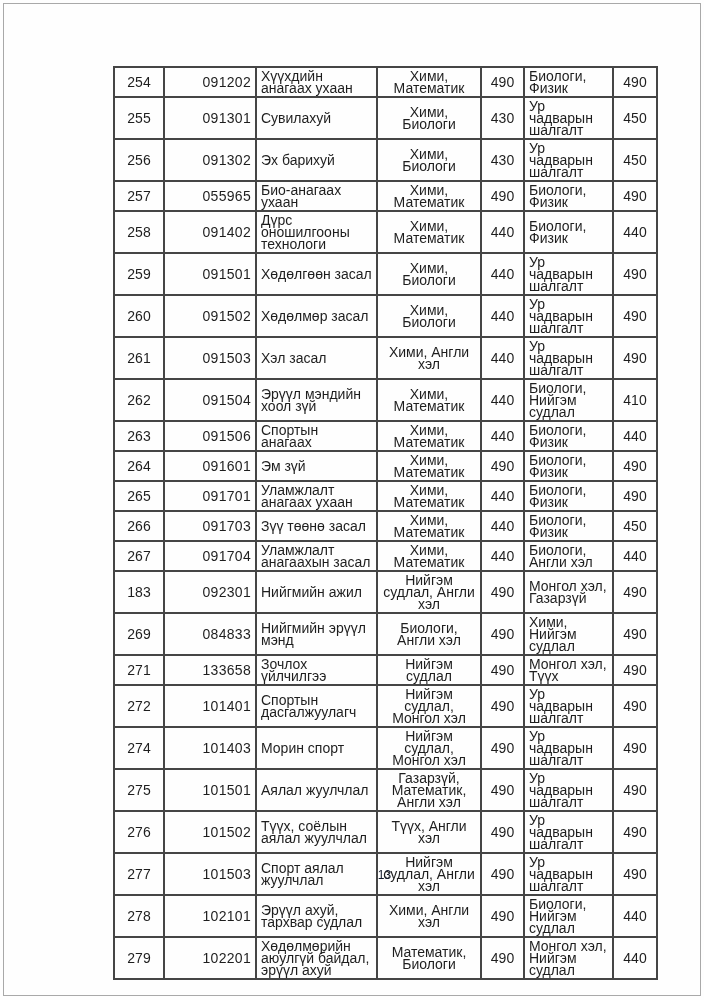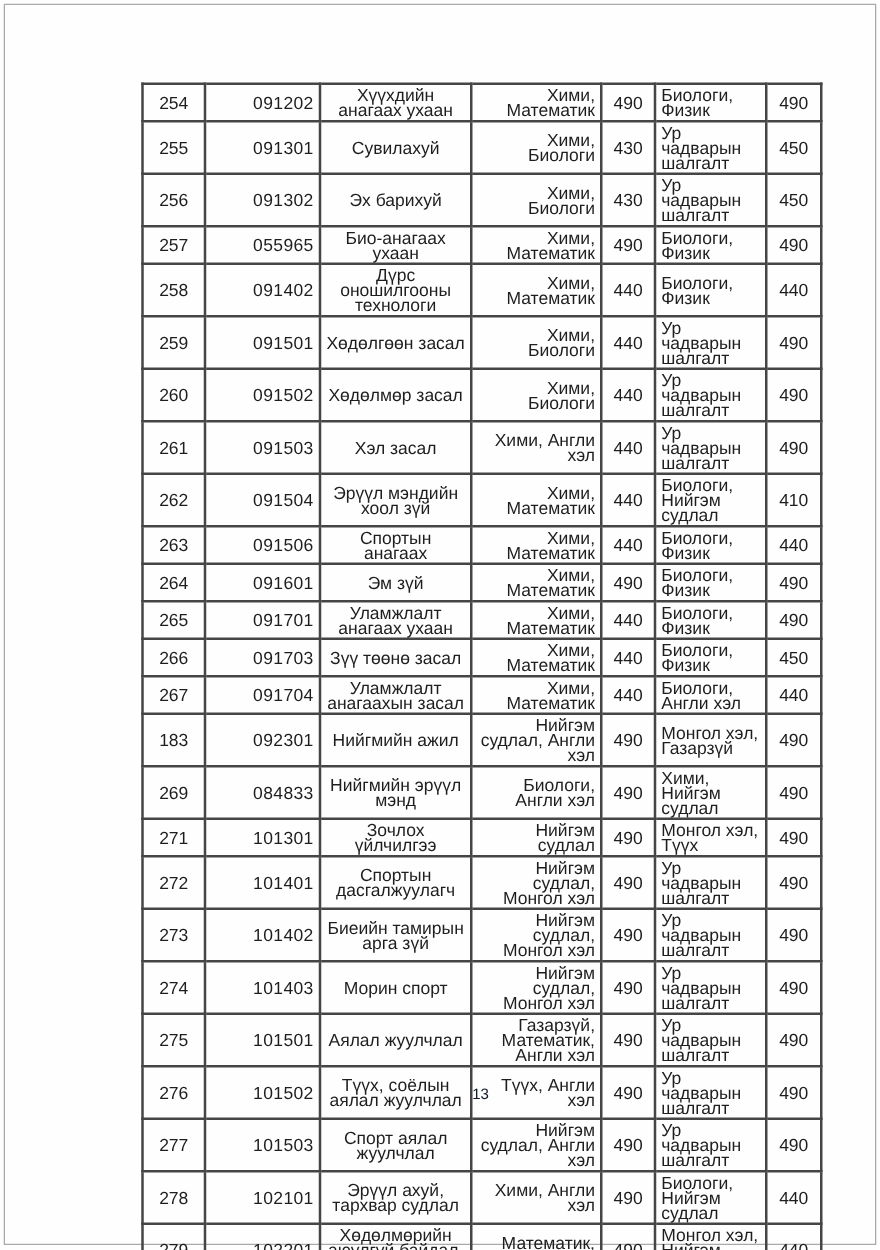--- a/index.html
+++ b/index.html
@@ -36,22 +36,22 @@
     color: #1e1e1e;
   }
   table.doc-table td {
     border: 2px solid #454545;
     padding: 2px 4px;
     vertical-align: middle;
     word-wrap: break-word;
   }
   td.c-no     { text-align: center; }
   td.c-code   { text-align: right; letter-spacing: 0.3px; }
-  td.c-name   { text-align: center; padding-left: 5px; padding-right: 4px; }
-  td.c-subj   { text-align: right; padding-left: 4px; padding-right: 2px; }
+  td.c-name   { text-align: left; padding-left: 5px; padding-right: 4px; }
+  td.c-subj   { text-align: center; padding-left: 4px; padding-right: 2px; }
   td.c-score  { text-align: center; }
   td.c-crit   { text-align: left; padding-left: 4px; padding-right: 6px; }
   td.c-score2 { text-align: center; }
   .page-number {
     position: absolute;
     left: 113px;
     top: 868px;
     width: 543px;
     text-align: center;
     font-size: 12px;
@@ -214,40 +214,31 @@
           <td class="c-no">269</td>
           <td class="c-code">084833</td>
           <td class="c-name">Нийгмийн эрүүл мэнд</td>
           <td class="c-subj">Биологи, Англи хэл</td>
           <td class="c-score">490</td>
           <td class="c-crit">Хими, Нийгэм судлал</td>
           <td class="c-score2">490</td>
         </tr>
         <tr>
           <td class="c-no">271</td>
-          <td class="c-code">101301</td>
+          <td class="c-code">133658</td>
           <td class="c-name">Зочлох үйлчилгээ</td>
           <td class="c-subj">Нийгэм судлал</td>
           <td class="c-score">490</td>
           <td class="c-crit">Монгол хэл, Түүх</td>
           <td class="c-score2">490</td>
         </tr>
         <tr>
           <td class="c-no">272</td>
           <td class="c-code">101401</td>
           <td class="c-name">Спортын дасгалжуулагч</td>
-          <td class="c-subj">Нийгэм судлал, Монгол хэл</td>
-          <td class="c-score">490</td>
-          <td class="c-crit">Ур чадварын шалгалт</td>
-          <td class="c-score2">490</td>
-        </tr>
-        <tr>
-          <td class="c-no">273</td>
-          <td class="c-code">101402</td>
-          <td class="c-name">Биеийн тамирын арга зүй</td>
           <td class="c-subj">Нийгэм судлал, Монгол хэл</td>
           <td class="c-score">490</td>
           <td class="c-crit">Ур чадварын шалгалт</td>
           <td class="c-score2">490</td>
         </tr>
         <tr>
           <td class="c-no">274</td>
           <td class="c-code">101403</td>
           <td class="c-name">Морин спорт</td>
           <td class="c-subj">Нийгэм судлал, Монгол хэл</td>

